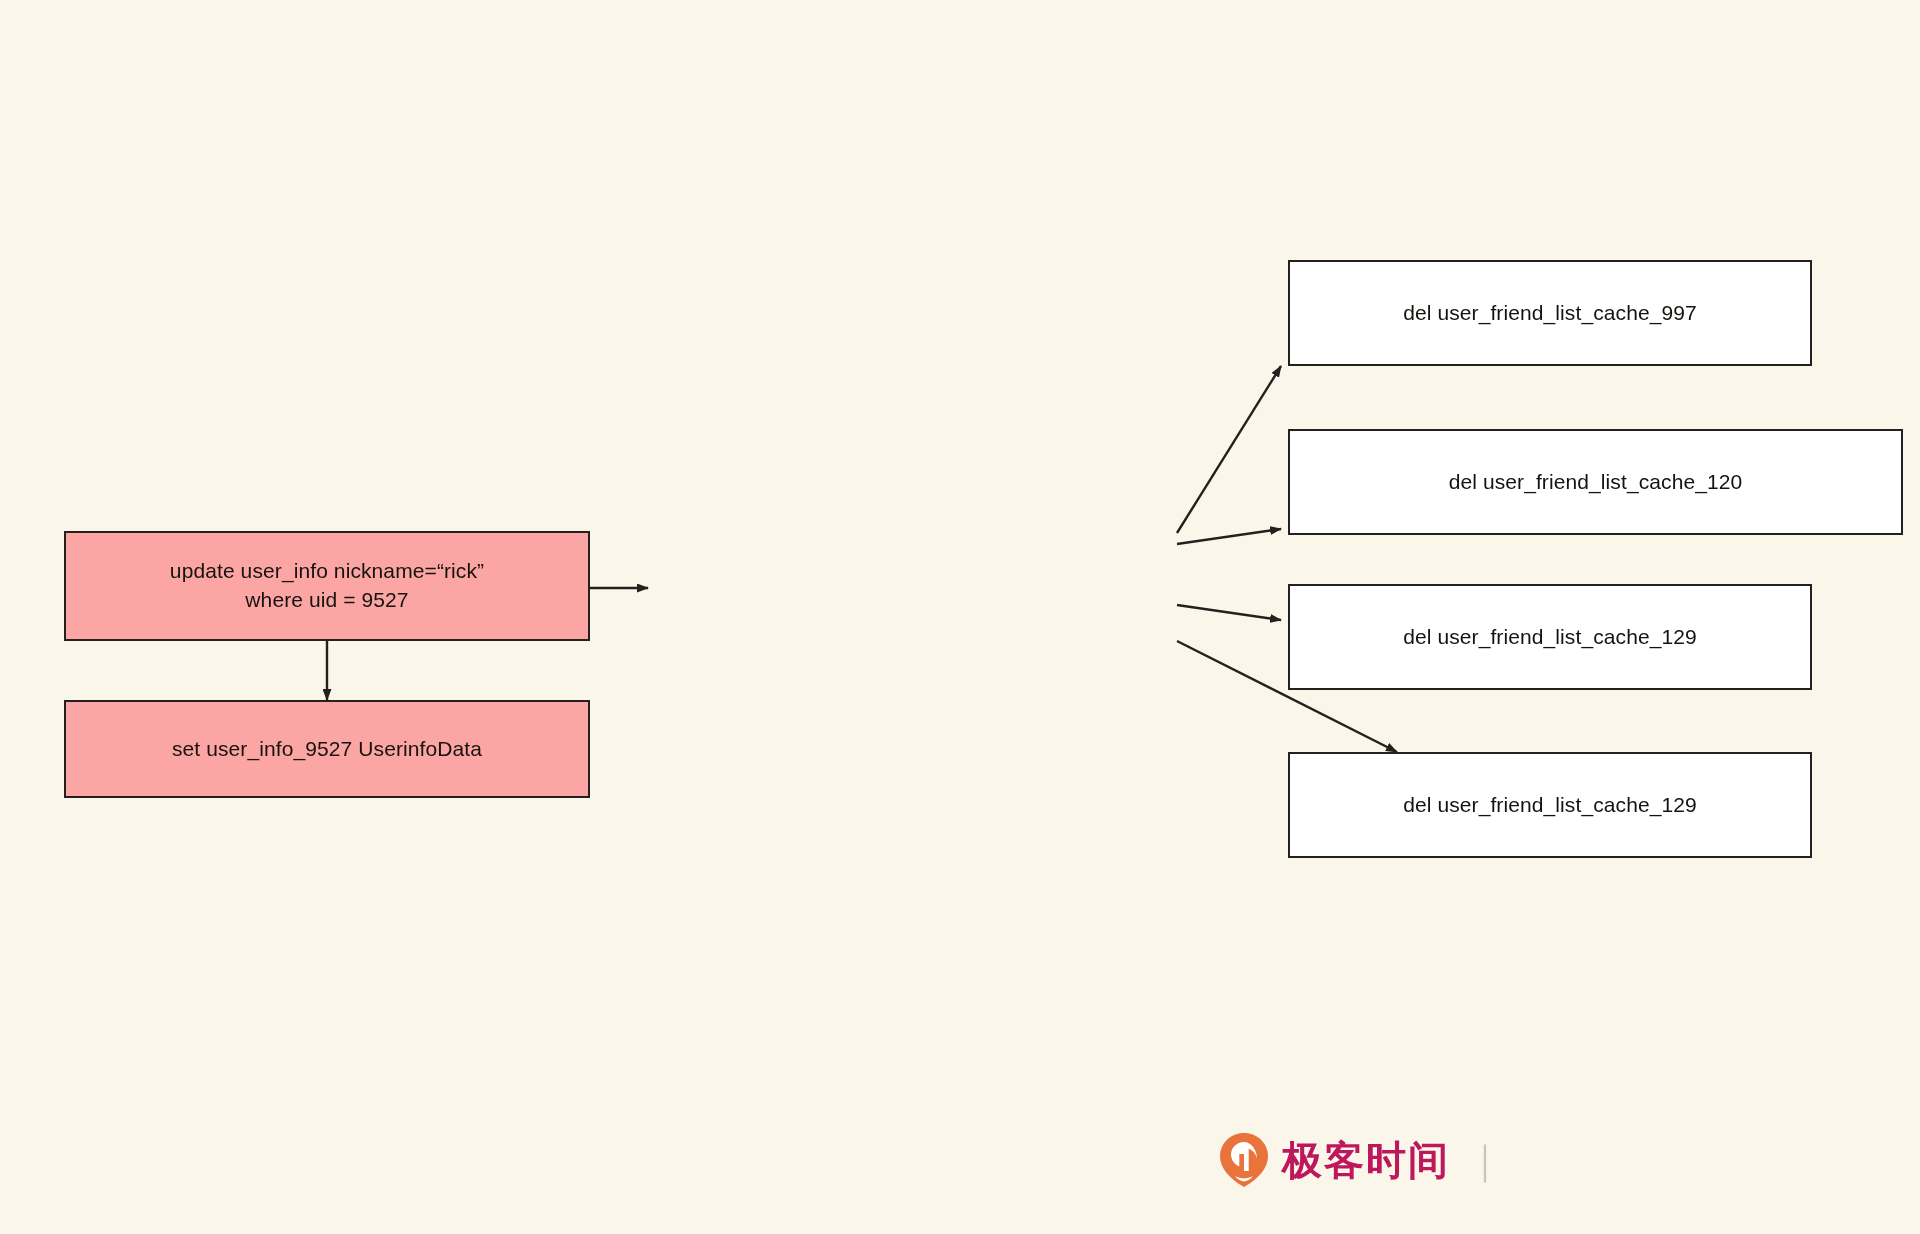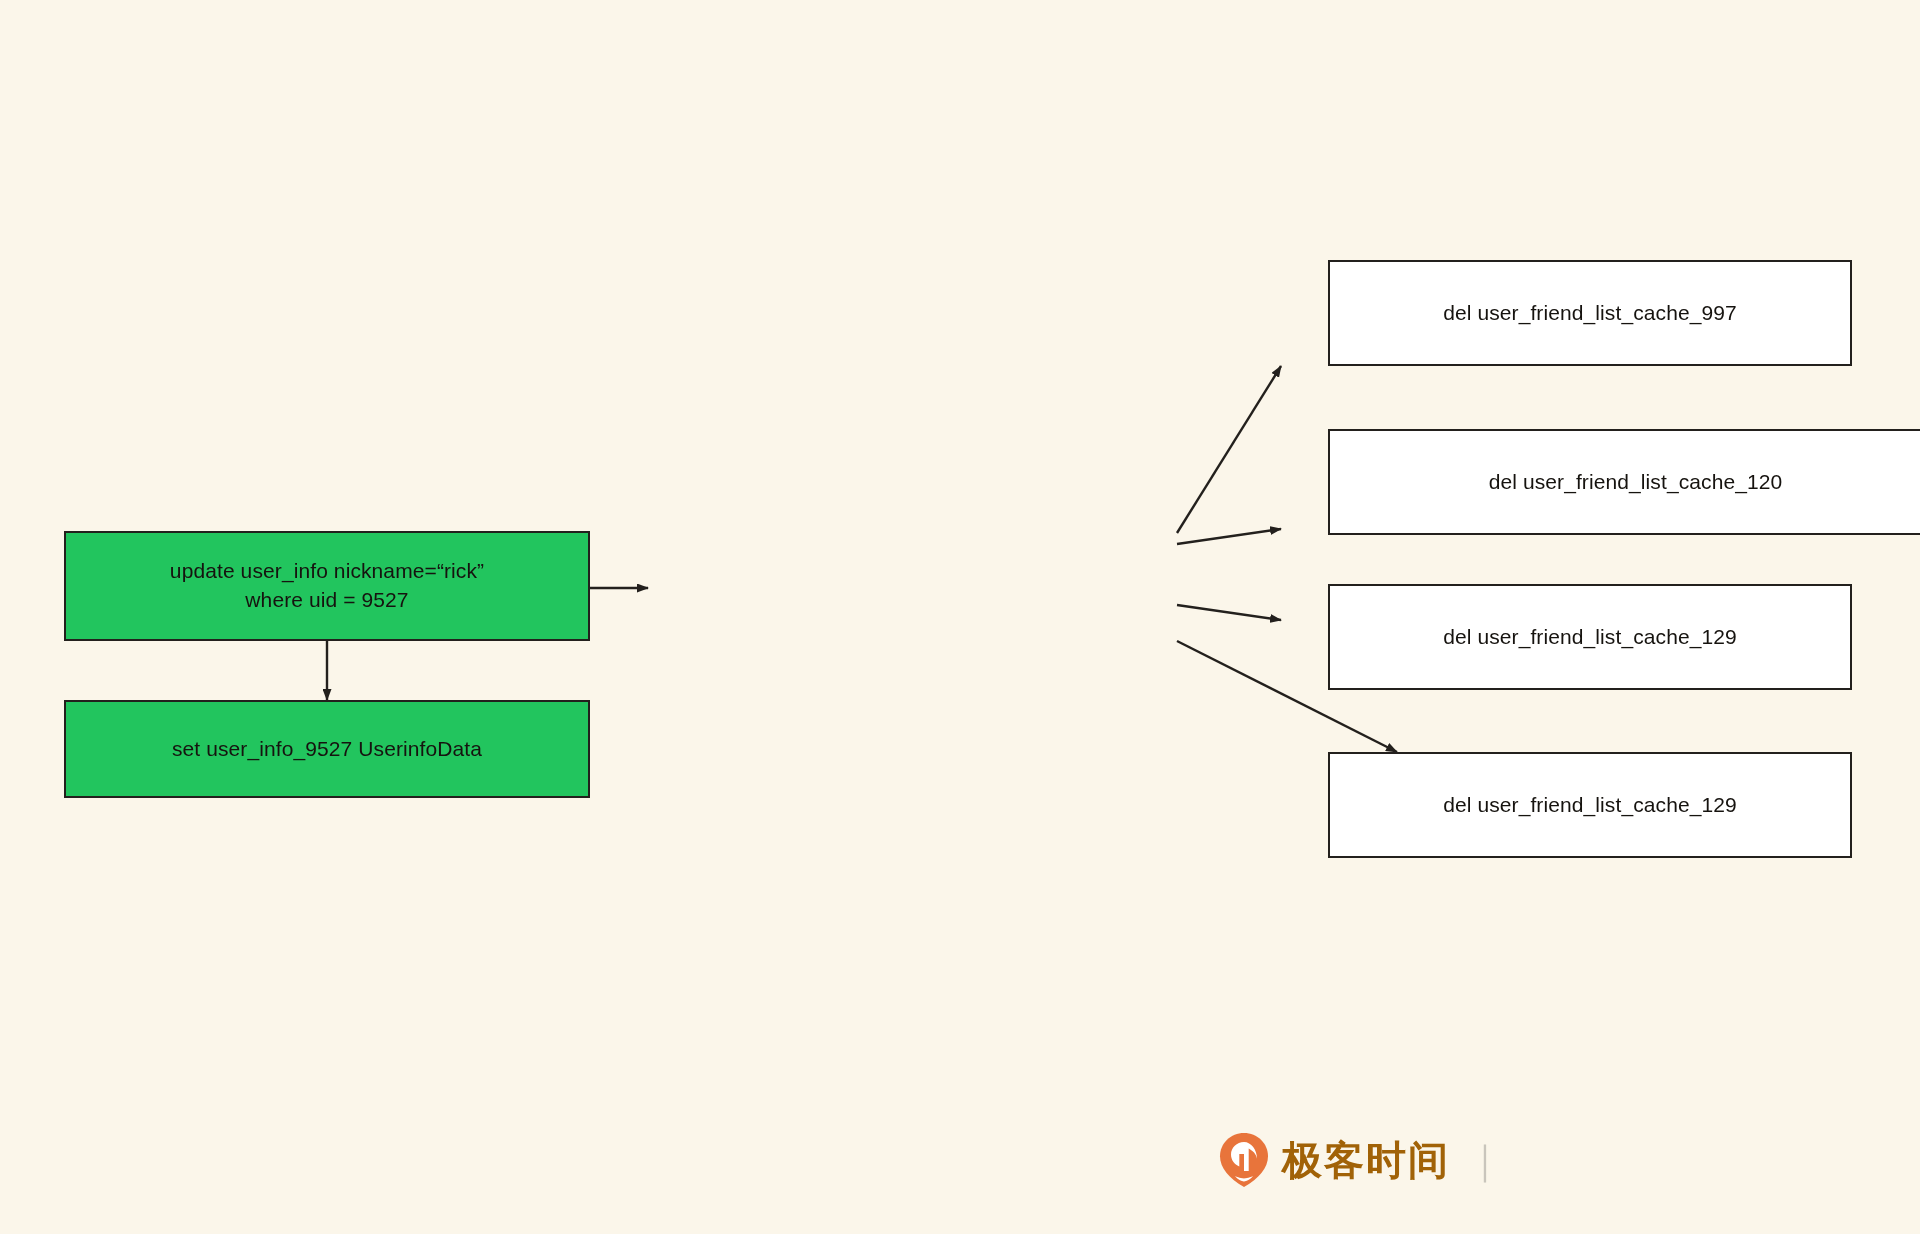--- a/index.html
+++ b/index.html
@@ -25,23 +25,23 @@
     display: flex;
     align-items: center;
     justify-content: center;
     text-align: center;
     color: #16130f;
     font-size: 21px;
     line-height: 1.36;
     letter-spacing: 0.1px;
     white-space: pre-line;
   }
-  .node.yellow { background: #22c55e; }
+  .node.yellow { background: #fca5a5; }
   .node.blue   { background: #a9c9ea; }
-  .node.white  { background: #ffffff; margin-left: 40px; }
+  .node.white  { background: #ffffff; }
 
   #edges {
     position: absolute;
     left: 0;
     top: 0;
     width: 1920px;
     height: 1234px;
     pointer-events: none;
   }
 
@@ -55,21 +55,21 @@
     height: 64px;
   }
   #watermark .wm-logo {
     width: 52px;
     height: 58px;
     margin-right: 12px;
     flex: 0 0 auto;
   }
   #watermark .wm-brand {
     font-size: 40px;
-    color: #a16207;
+    color: #be185d;
     letter-spacing: 2px;
     font-family: Liberation Mono, monospace;
     font-weight: 600;
   }
   #watermark .wm-sep {
     color: #c9c5bc;
     font-size: 38px;
     margin: 0 16px;
     font-family: "DejaVu Sans", sans-serif;
   }

